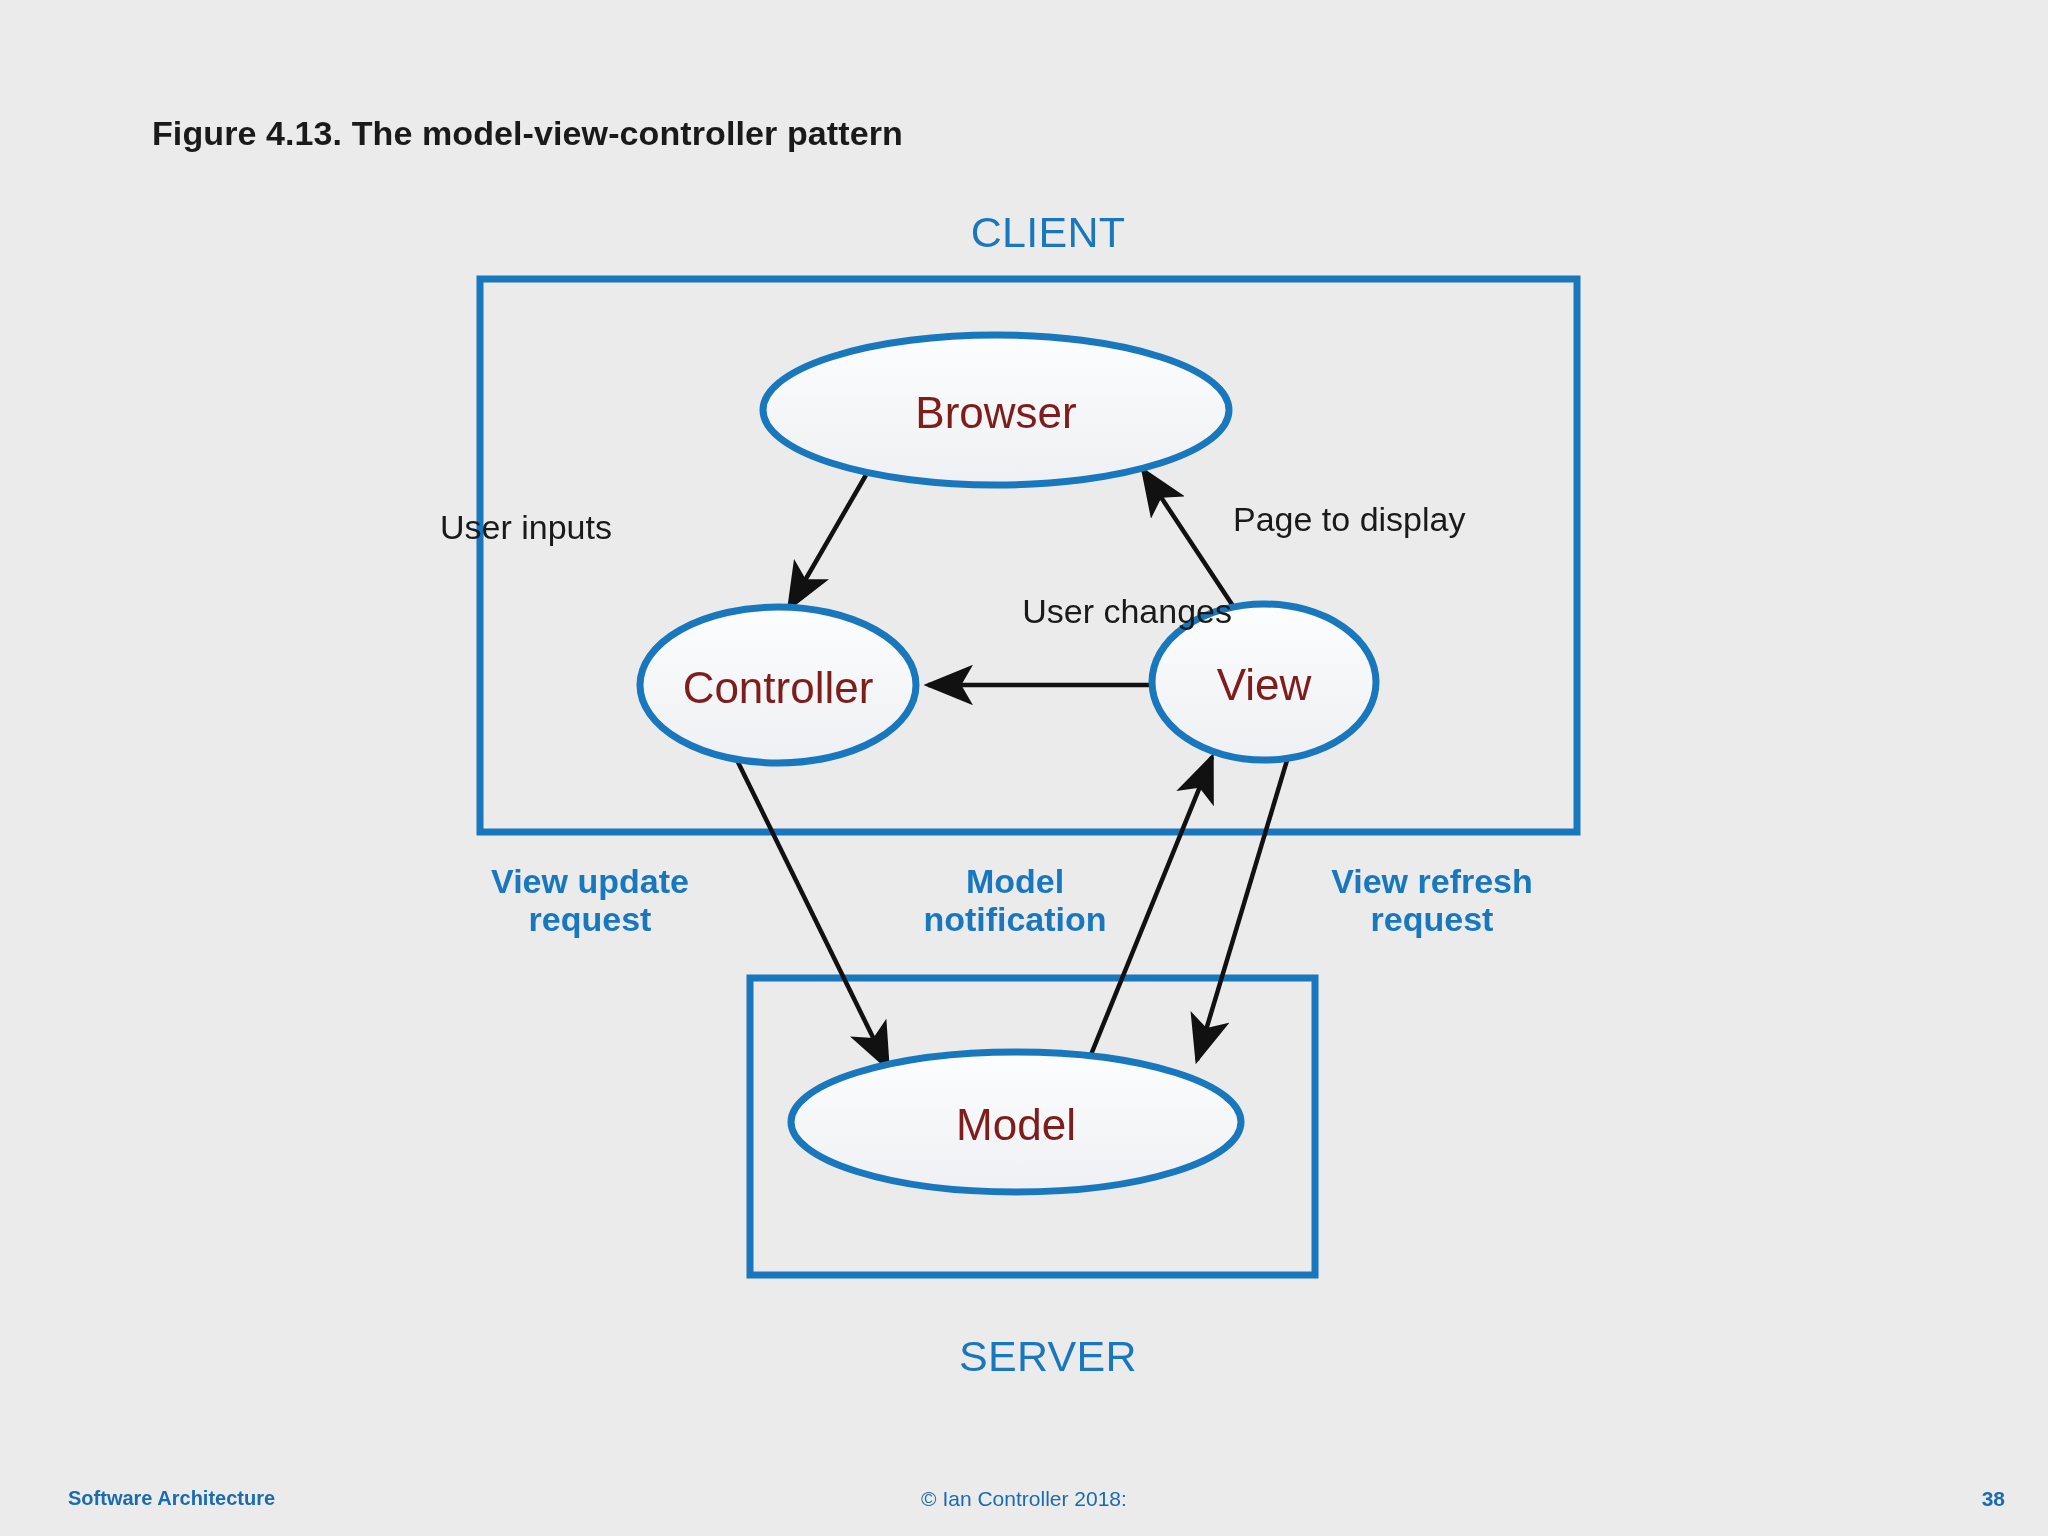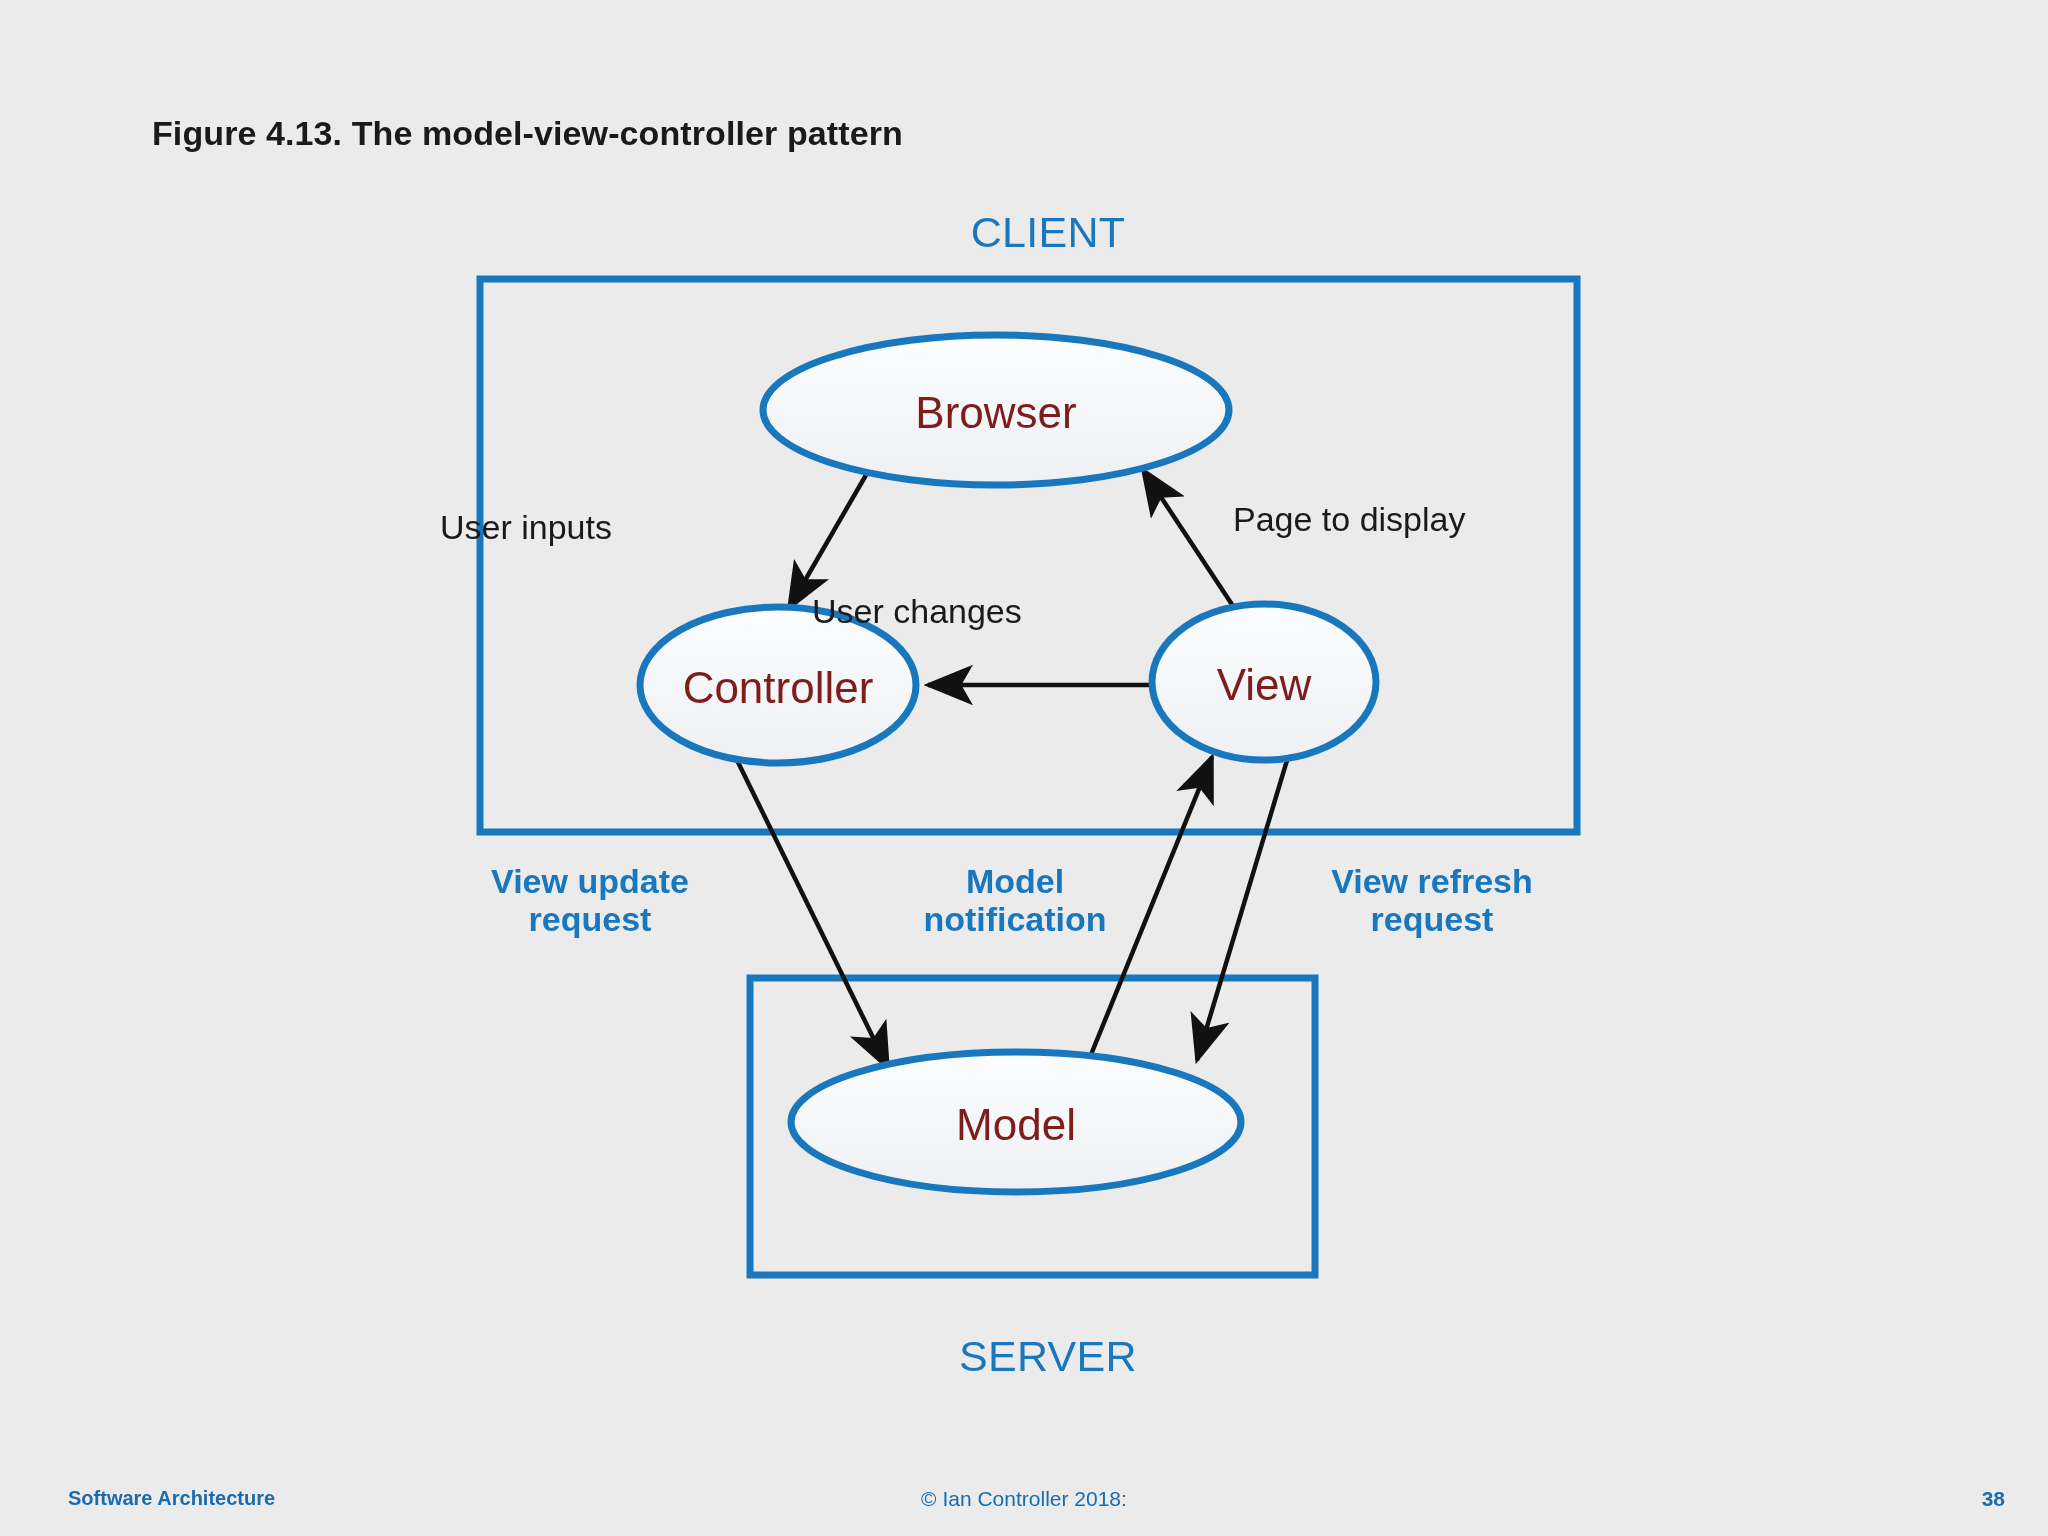--- a/index.html
+++ b/index.html
@@ -60,21 +60,21 @@
     color: #7f1d1d;
     white-space: nowrap;
     text-align: center;
   }
 
   .edge-label {
     position: absolute;
     font-size: 34px;
     color: #1a1a1a;
     white-space: nowrap;
-    text-align: left;
+    text-align: right;
     line-height: 1.12;
   }
 
   .edge-label-blue {
     position: absolute;
     font-size: 34px;
     color: #1877bd;
     text-align: center;
     line-height: 1.12;
     white-space: nowrap;

